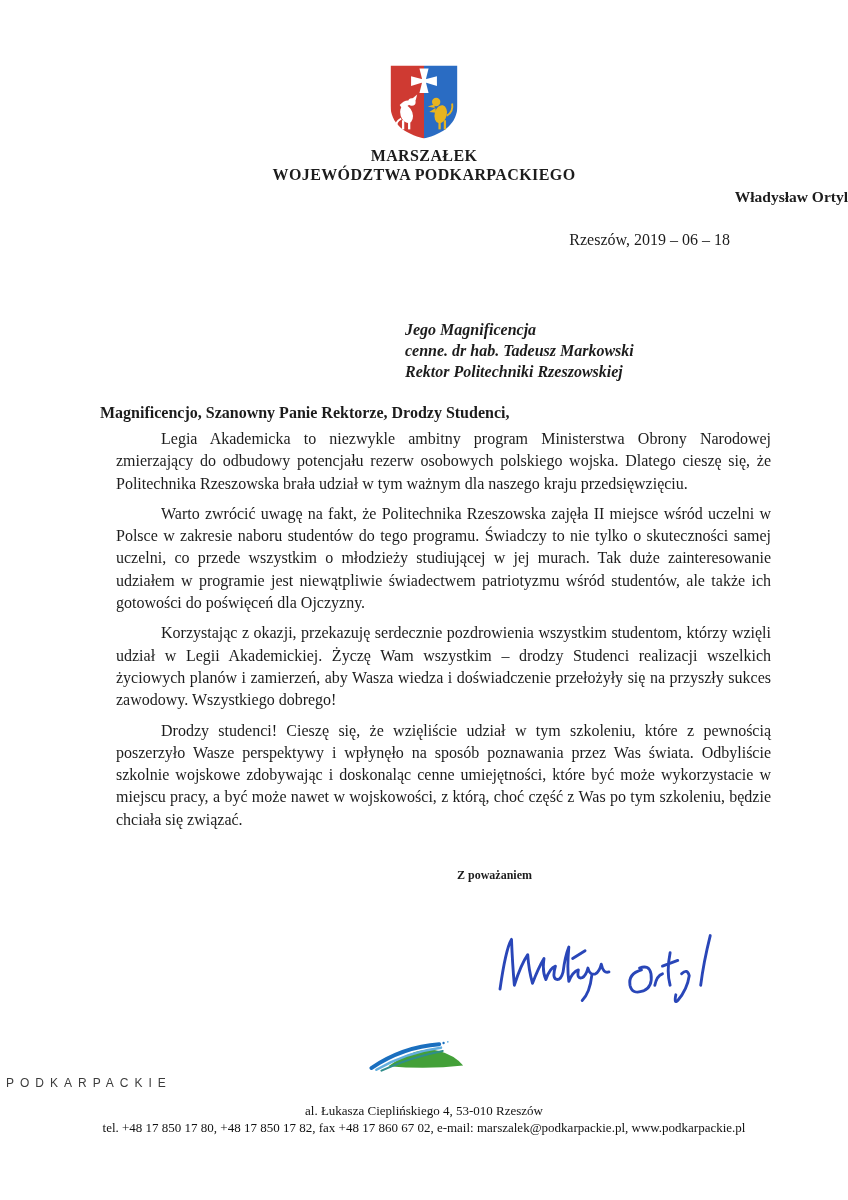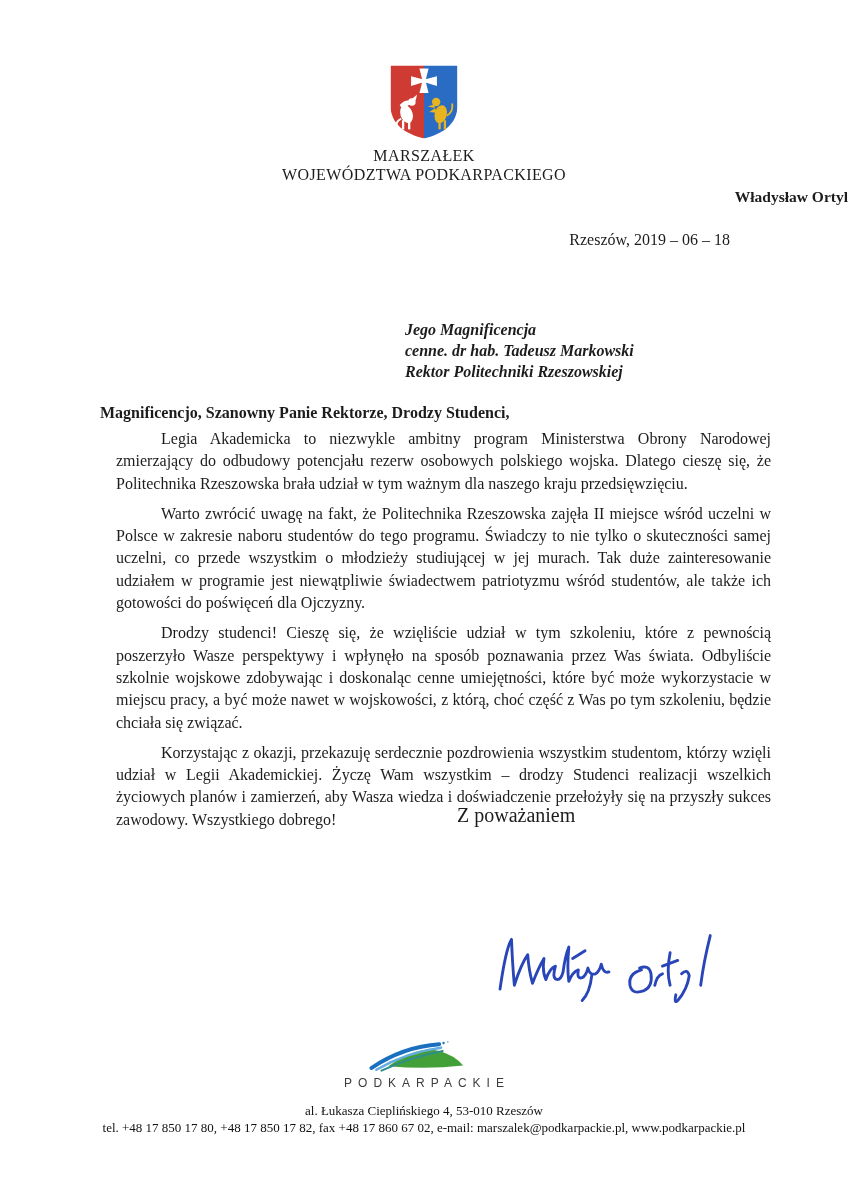--- a/index.html
+++ b/index.html
@@ -9,45 +9,45 @@
     margin:0 auto;
     background:#ffffff;
     font-family:"Liberation Serif", serif;
     color:#1c1c1c;
     overflow:hidden;
   }
   
   .crest { position:absolute; top:64px; left:50%; transform:translateX(-50%); }
   .office-block {
     position:absolute; top:146px; left:0; width:100%;
-    text-align:center; font-weight:normal; font-size:16px; line-height:19px;
+    text-align:center; font-weight:bold; font-size:16px; line-height:19px;
     letter-spacing:0.4px;
   }
   .person-line {
     position:absolute; top:188px; left:0; width:100%;
     text-align:right; font-weight:bold; font-size:15.5px;
   }
   
   .dateline { position:absolute; top:231px; right:118px; font-size:16px; }
   .addressee {
     position:absolute; top:319px; left:405px;
     font-weight:bold; font-size:16px; line-height:21px;font-style:italic;
   }
   
   .salutation { position:absolute; top:404px; left:100px; font-weight:bold; font-size:16px; }
   .letter-body {
     position:absolute; top:428px; left:116px; width:655px;
     font-size:16px; line-height:22.3px; text-align:justify;
   }
   .letter-body p { margin:0 0 8px 0; text-indent:45px; }
-  .closing { position:absolute; top:804px; left:457px; font-weight:normal; font-size:20px; }
+  .closing { position:absolute; top:868px; left:457px; font-weight:bold; font-size:12px; }
   
   .signature { position:absolute; top:926px; left:488px; }
   
-  .brand { position:absolute; top:1040px; left:0; width:100%; text-align:center; }
+  .brand { position:absolute; top:1040px; left:0; width:100%; text-align:left; }
   .brand-wave { display:block; margin:0 auto; }
   .brand-text {
     display:block; margin-top:2px;
     font-family:"Liberation Sans", sans-serif;
     font-size:12px; letter-spacing:6px; color:#3c3c3c; text-indent:6px;
   }
   .footer {
     position:absolute; top:1102px; left:0; width:100%;
     text-align:center; font-size:13px; line-height:17px; color:#111;
   }
@@ -110,22 +110,22 @@
   <div class="addressee">
     <div>Jego Magnificencja</div>
     <div>cenne. dr hab. Tadeusz Markowski</div>
     <div>Rektor Politechniki Rzeszowskiej</div>
   </div>
 
   <div class="salutation">Magnificencjo, Szanowny Panie Rektorze, Drodzy Studenci,</div>
   <div class="letter-body">
     <p>Legia Akademicka to niezwykle ambitny program Ministerstwa Obrony Narodowej zmierzający do odbudowy potencjału rezerw osobowych polskiego wojska. Dlatego cieszę się, że Politechnika Rzeszowska brała udział w tym ważnym dla naszego kraju przedsięwzięciu.</p>
     <p>Warto zwrócić uwagę na fakt, że Politechnika Rzeszowska zajęła II miejsce wśród uczelni w Polsce w zakresie naboru studentów do tego programu. Świadczy to nie tylko o skuteczności samej uczelni, co przede wszystkim o młodzieży studiującej w jej murach. Tak duże zainteresowanie udziałem w programie jest niewątpliwie świadectwem patriotyzmu wśród studentów, ale także ich gotowości do poświęceń dla Ojczyzny.</p>
+    <p>Korzystając z okazji, przekazuję serdecznie pozdrowienia wszystkim studentom, którzy wzięli udział w Legii Akademickiej. Życzę Wam wszystkim – drodzy Studenci realizacji wszelkich życiowych planów i zamierzeń, aby Wasza wiedza i doświadczenie przełożyły się na przyszły sukces zawodowy. Wszystkiego dobrego!</p>
     <p>Drodzy studenci! Cieszę się, że wzięliście udział w tym szkoleniu, które z pewnością poszerzyło Wasze perspektywy i wpłynęło na sposób poznawania przez Was świata. Odbyliście szkolnie wojskowe zdobywając i doskonaląc cenne umiejętności, które być może wykorzystacie w miejscu pracy, a być może nawet w wojskowości, z którą, choć część z Was po tym szkoleniu, będzie chciała się związać.</p>
-    <p>Korzystając z okazji, przekazuję serdecznie pozdrowienia wszystkim studentom, którzy wzięli udział w Legii Akademickiej. Życzę Wam wszystkim – drodzy Studenci realizacji wszelkich życiowych planów i zamierzeń, aby Wasza wiedza i doświadczenie przełożyły się na przyszły sukces zawodowy. Wszystkiego dobrego!</p>
   </div>
 
   <div class="closing">Z poważaniem</div>
 
   <div class="signature" aria-label="Władysław Ortyl">
     <svg viewBox="0 0 250 90" width="240" height="86" aria-hidden="true">
       <g stroke="#2946b8" stroke-width="3" fill="none" stroke-linecap="round" stroke-linejoin="round">
 
         <path d="M12,66 Q18,24 24,14 Q25,40 27,62 Q34,40 41,30 Q42,46 46,60 Q52,44 58,34 Q56,48 60,56 Q64,44 70,42 Q66,56 72,56 Q76,56 78,48 Q80,32 84,22 Q82,44 84,58 Q88,48 94,46 Q92,56 98,54 Q102,52 104,44 Q106,52 112,50 Q116,48 118,40 Q120,50 126,48"></path>
         <path d="M88,34 L101,26"></path>

